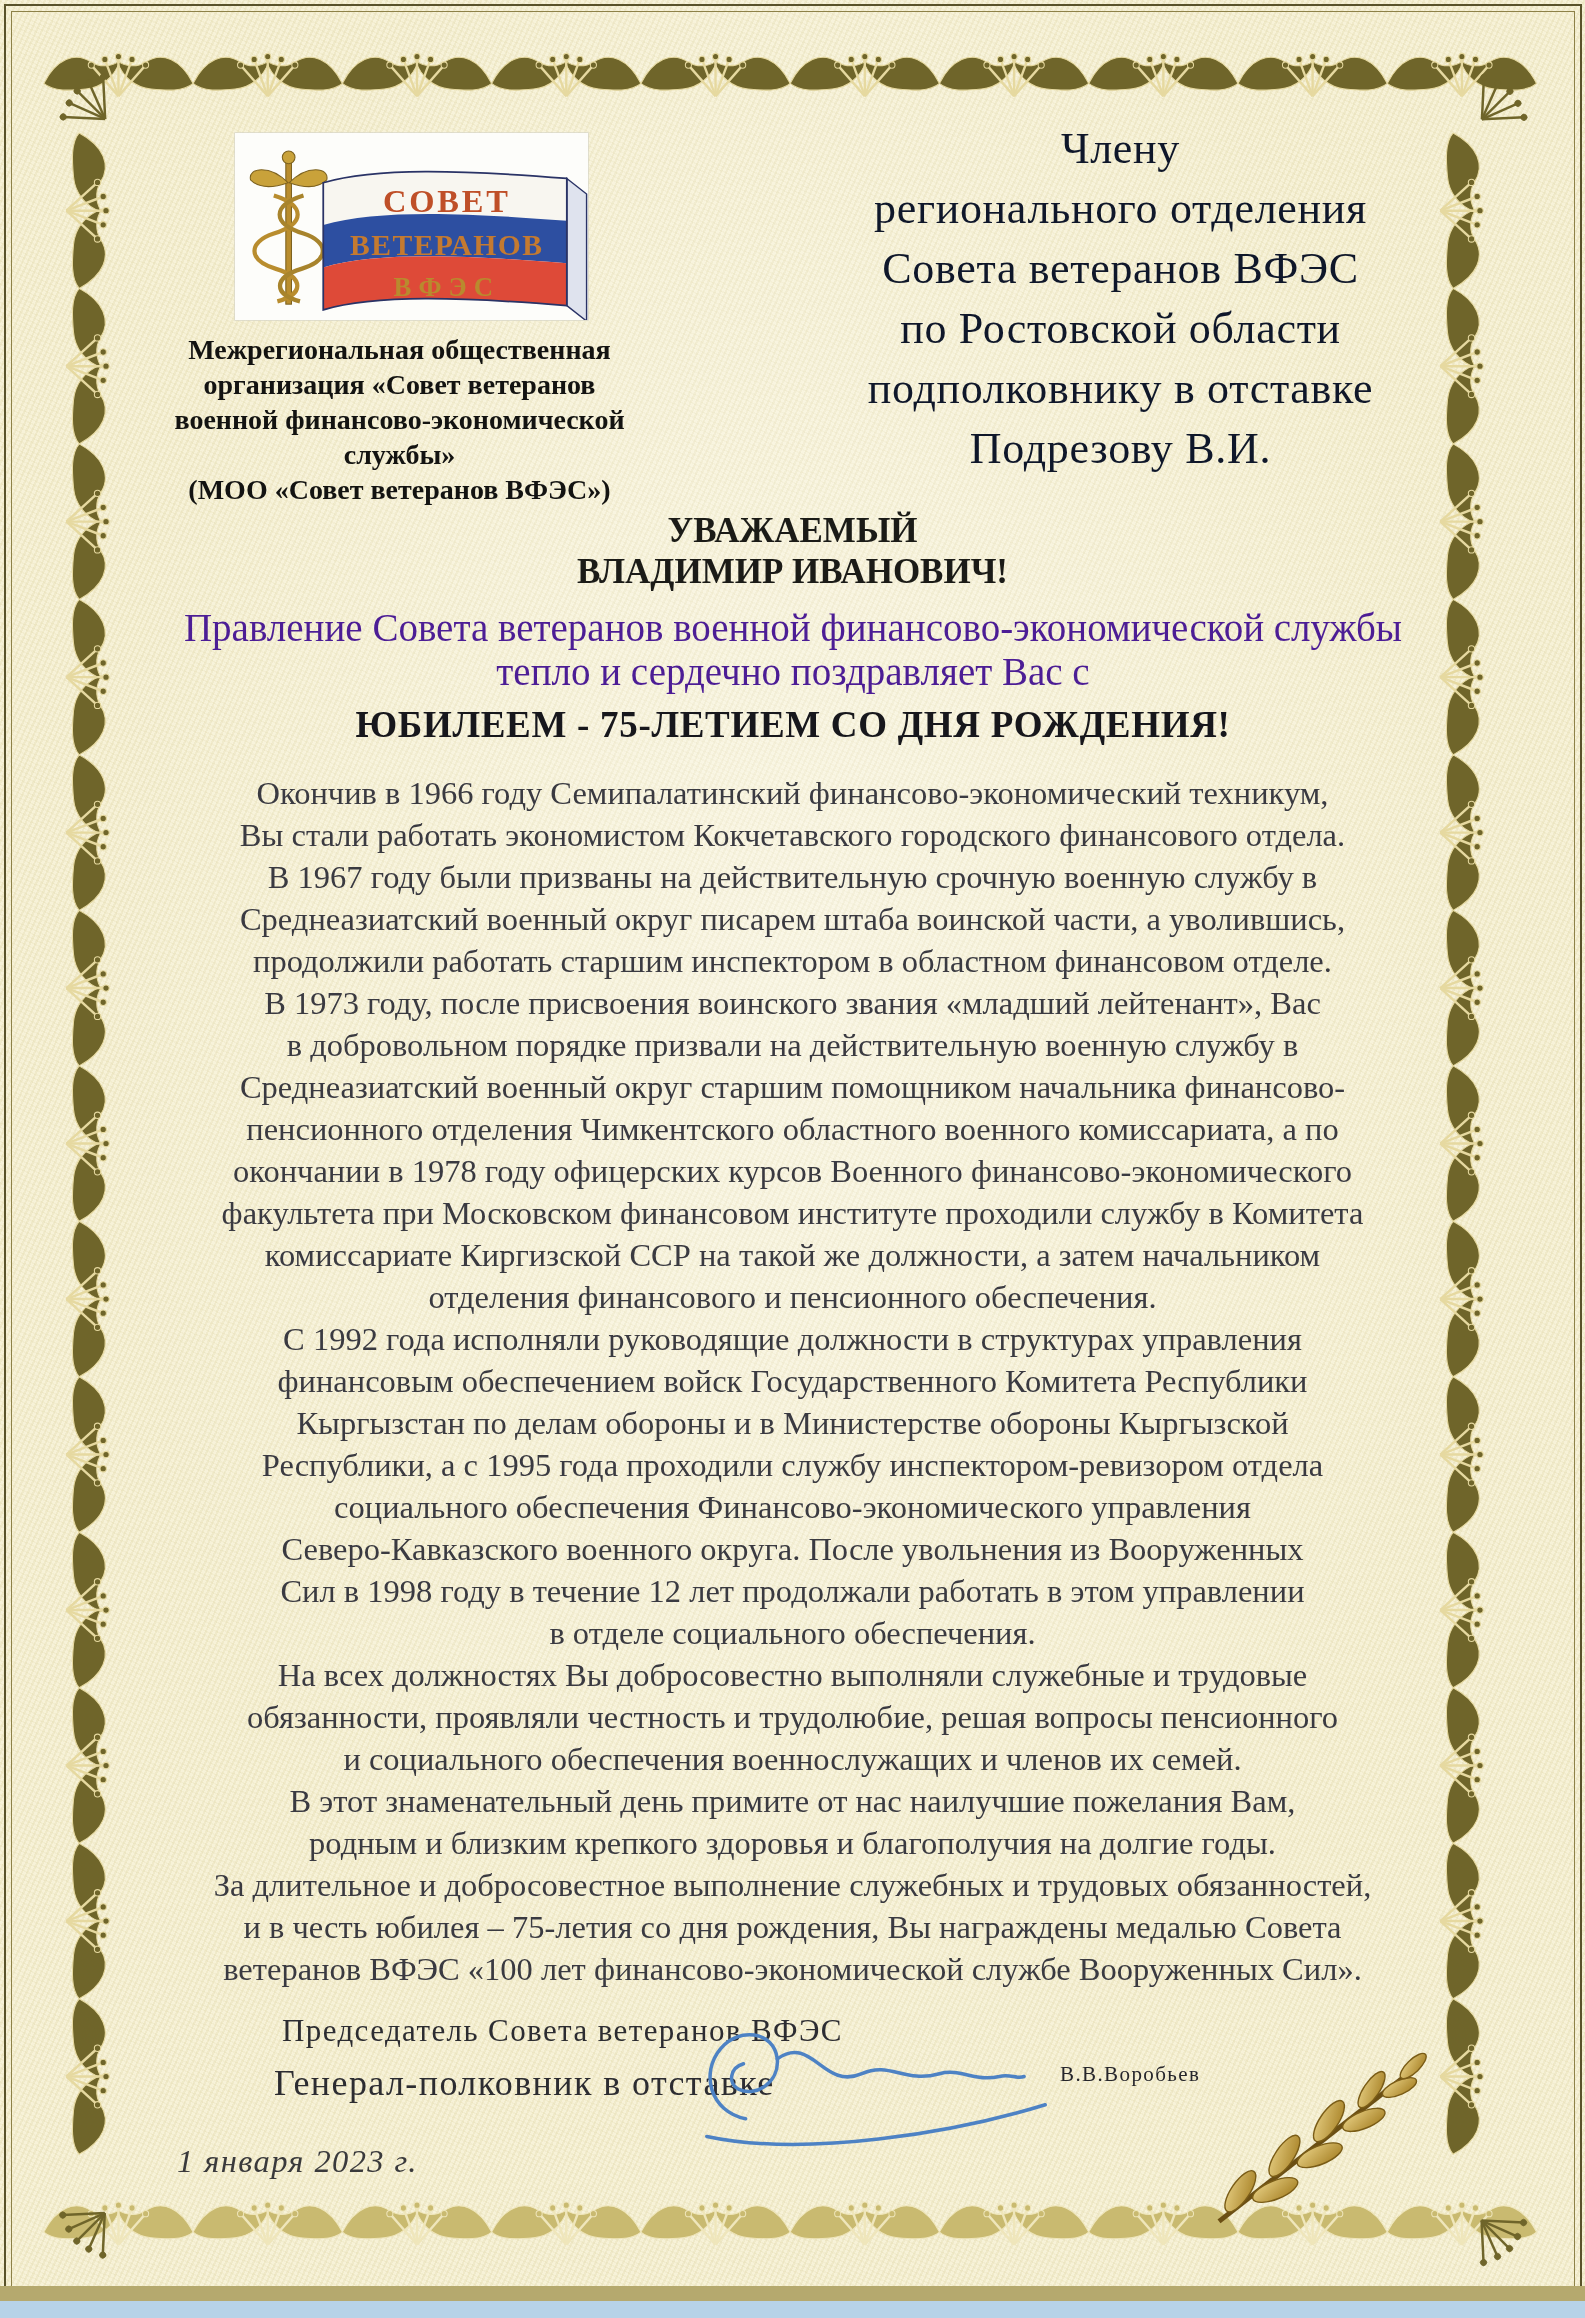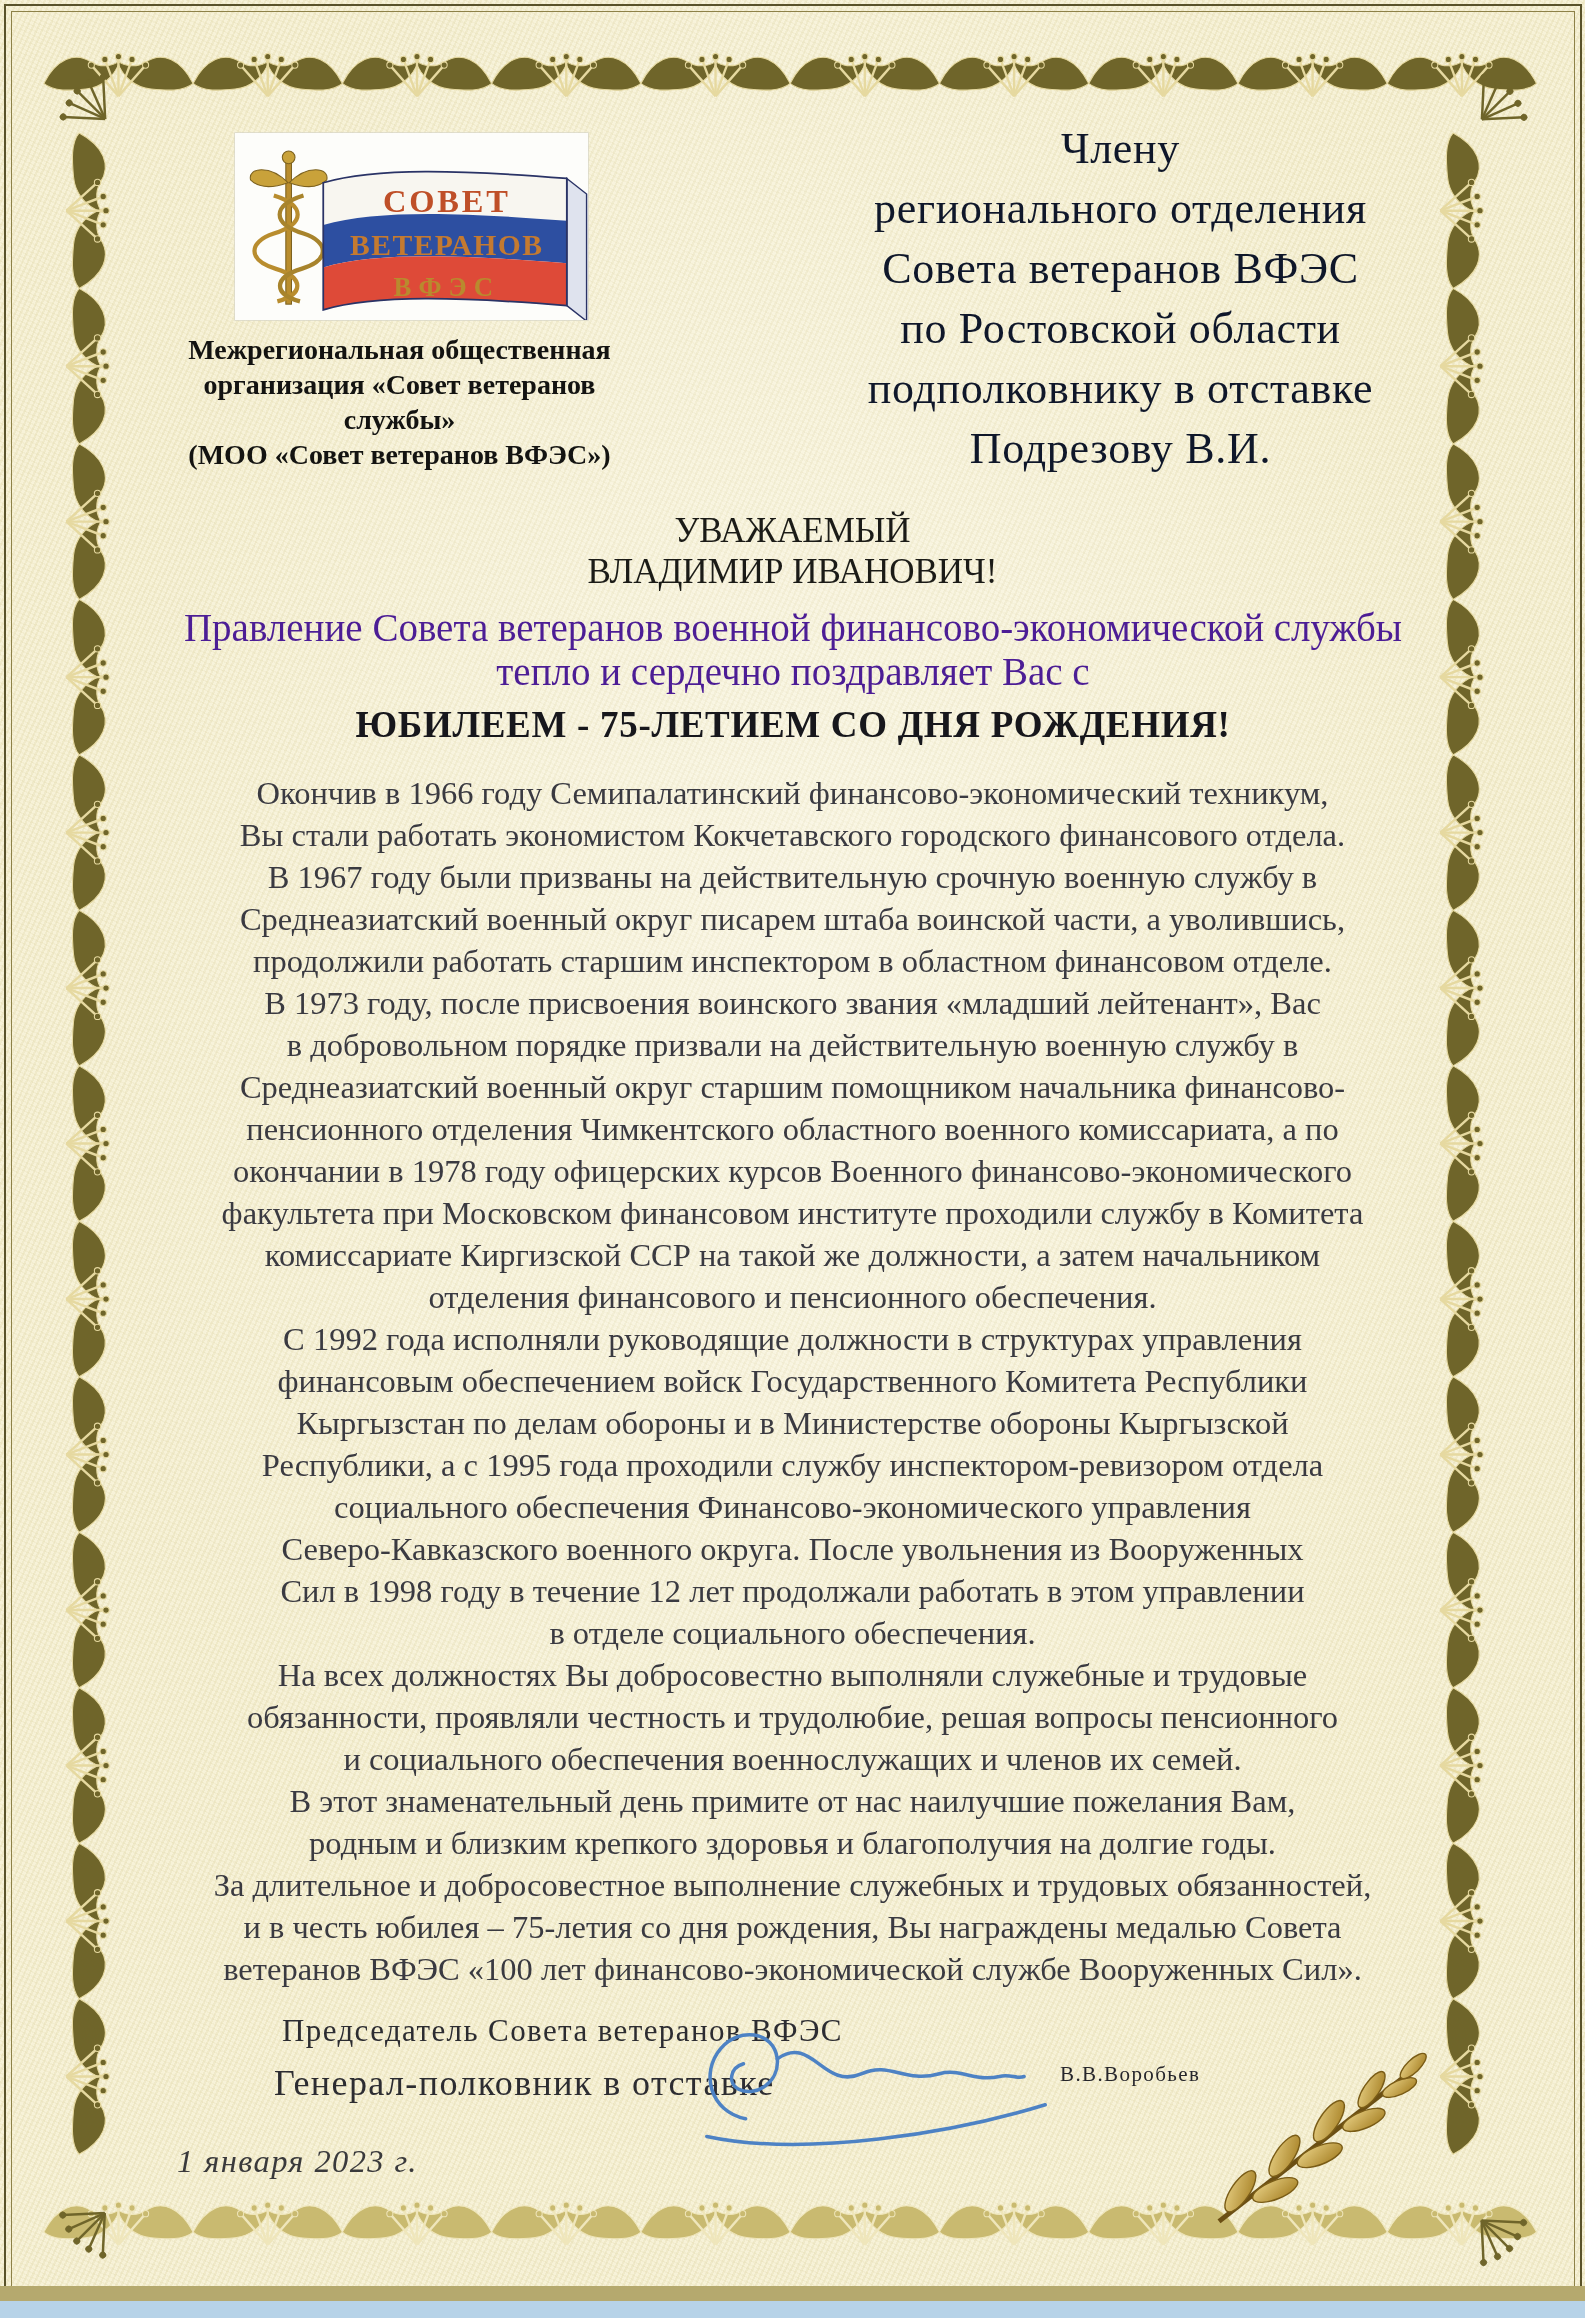--- a/index.html
+++ b/index.html
@@ -16,21 +16,21 @@
   .strip-tan{position:absolute;left:0;right:0;bottom:17.7px;height:15.5px;background:#b5a96e;z-index:6;}
   .strip-blue{position:absolute;left:0;right:0;bottom:0;height:17.7px;background:#b7d3e8;z-index:6;}
   .content{position:absolute;inset:0;z-index:5;}
   .logo-box{position:absolute;left:235px;top:133px;width:353px;height:187px;background:#fdfdfa;
     box-shadow:0 0 0 0.7px #d8d6c8;}
   .org{position:absolute;left:106px;top:332px;width:587px;text-align:center;
     font-size:28px;font-weight:700;line-height:35px;color:#131311;}
   .addressee{position:absolute;left:707px;top:119px;width:827px;text-align:center;
     font-size:44px;line-height:60px;color:#0f172a;letter-spacing:0.7px;}
   .salutation{position:absolute;left:185px;top:510px;width:1215px;text-align:center;
-    font-size:35px;font-weight:400;line-height:41px;color:#1b1b17;}
+    font-size:35px;font-weight:700;line-height:41px;color:#1b1b17;}
   .intro{position:absolute;left:106px;top:606px;width:1374px;text-align:center;
     font-size:39px;line-height:44px;color:#4c1d95;}
   .jubilee{position:absolute;left:106px;top:703px;width:1374px;text-align:center;
     font-size:37px;font-weight:700;color:#17171c;letter-spacing:0.7px;}
   .body-text{position:absolute;left:90px;top:772px;width:1405px;text-align:center;
     font-size:32.5px;line-height:42px;color:#3a3a41;}
   .bline{display:block;white-space:nowrap;}
   .sig-pos{position:absolute;left:282px;top:2013px;font-size:31px;color:#2c2c31;letter-spacing:1.4px;}
   .sig-pos2{position:absolute;left:274px;top:2062px;font-size:36px;color:#2c2c31;letter-spacing:1.4px;}
   .sig-name{position:absolute;left:1060px;top:2062px;font-size:21px;color:#26262b;letter-spacing:1.4px;}
@@ -163,20 +163,21 @@
           <text x="300" y="112" text-anchor="middle" font-family="Liberation Serif, DejaVu Serif, serif" font-size="46" font-weight="bold" letter-spacing="4" fill="#bf4f28">СОВЕТ</text>
           <text x="300" y="172" text-anchor="middle" font-family="Liberation Serif, DejaVu Serif, serif" font-size="42" font-weight="bold" letter-spacing="2" fill="#c47a30">ВЕТЕРАНОВ</text>
           <text x="300" y="230" text-anchor="middle" font-family="Liberation Serif, DejaVu Serif, serif" font-size="38" font-weight="bold" letter-spacing="10" fill="#b98a2e">ВФЭС</text>
         </g>
       </svg>
     </div>
 
     <div class="org">
       <span class="bline">Межрегиональная общественная</span>
       <span class="bline">организация «Совет ветеранов</span>
+      <span class="bline">военной финансово-экономической</span>
       <span class="bline">службы»</span>
       <span class="bline">(МОО «Совет ветеранов ВФЭС»)</span>
     </div>
 
     <div class="addressee">
       <span class="bline">Члену</span>
       <span class="bline">регионального отделения</span>
       <span class="bline">Совета ветеранов ВФЭС</span>
       <span class="bline">по Ростовской области</span>
       <span class="bline">подполковнику в отставке</span>

